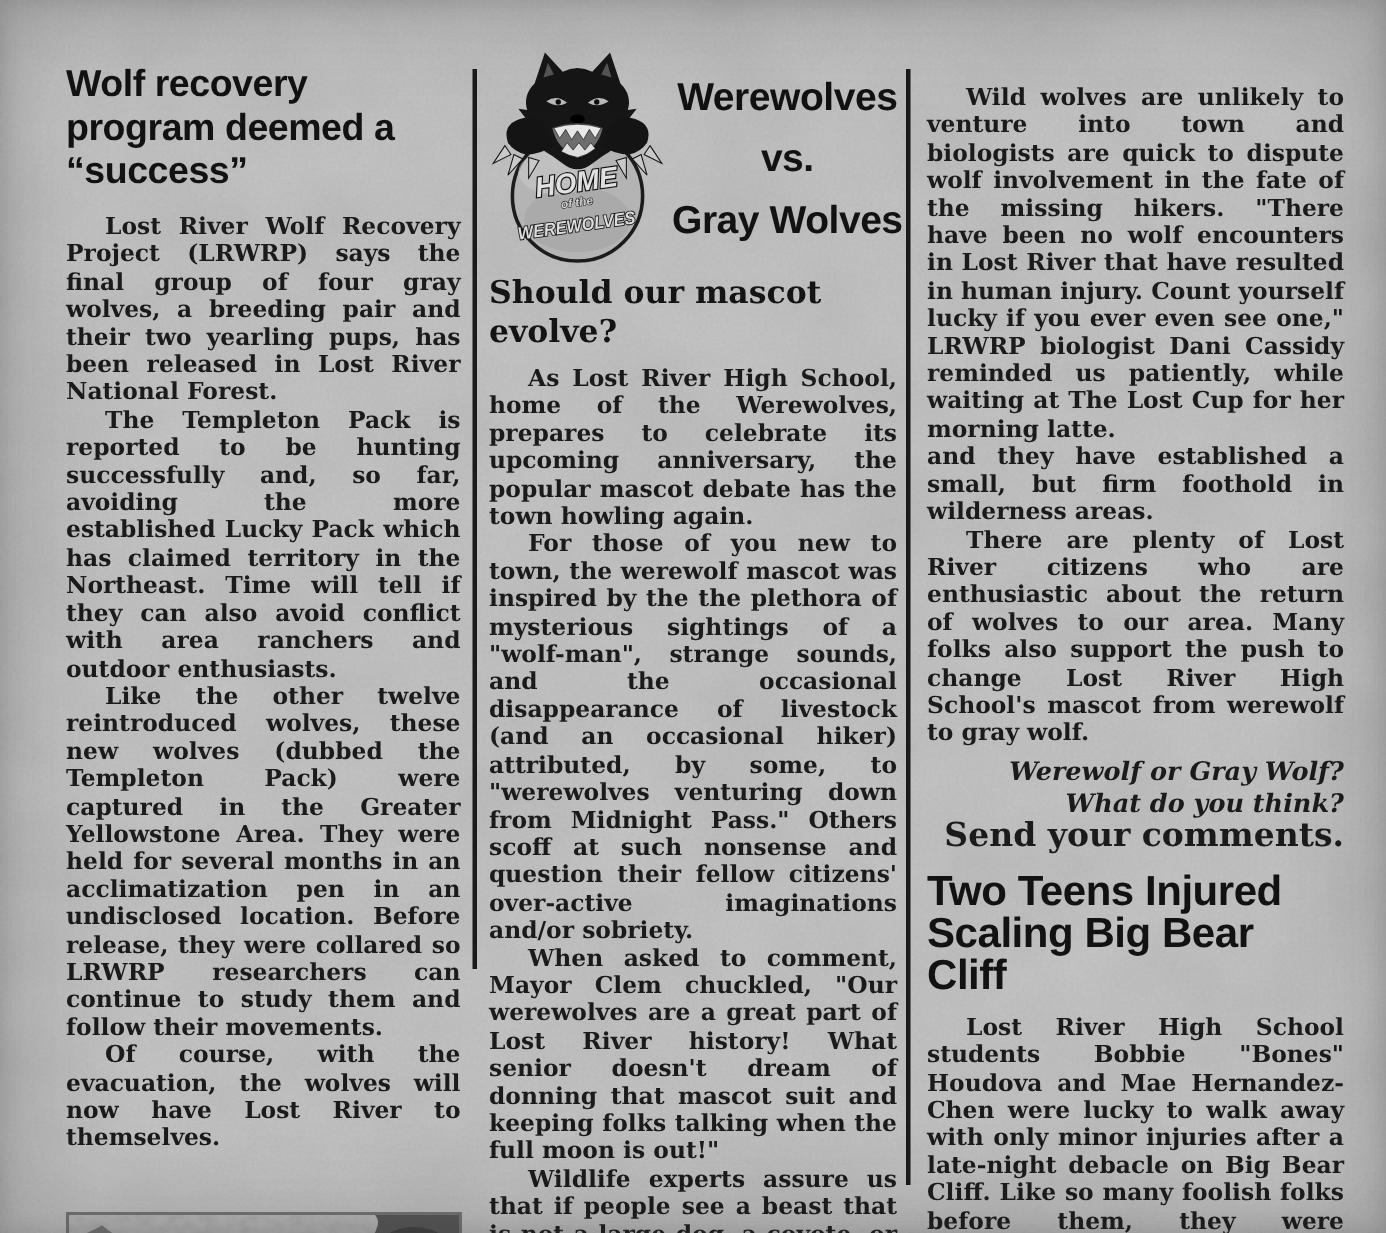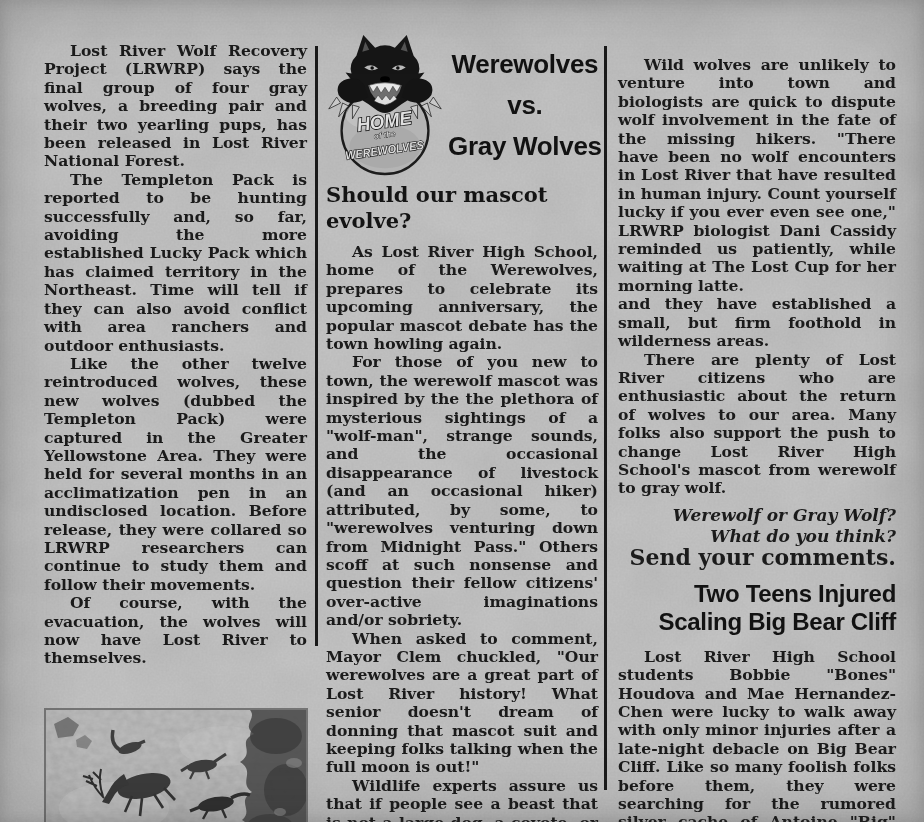--- a/index.html
+++ b/index.html
@@ -49,21 +49,21 @@
 
   .subhead{
     font-family:"DejaVu Serif",serif;font-weight:700;
     font-size:21px;line-height:26px;color:#141414;margin:4px 0 9px 0;
   }
 
   .callout{text-align:right;margin:7px 0 6px 0;}
   .callout-line{font-family:"DejaVu Serif",serif;font-style:italic;font-weight:700;font-size:17px;line-height:21px;color:#1b1b1b;}
   .callout-send{font-family:"DejaVu Serif",serif;font-weight:700;font-size:22px;line-height:21px;color:#1b1b1b;}
 
-  .teens-head{font-size:24px;line-height:28px;text-align:right;margin:12px 0 12px 0;letter-spacing:-0.3px;}
+  .teens-head{font-size:28px;line-height:28px;text-align:left;margin:12px 0 12px 0;letter-spacing:-0.3px;}
 </style>
 </head>
 <body>
 
 <div class="page">
 
   <svg class="texture" width="924" height="822" xmlns="http://www.w3.org/2000/svg">
     <defs>
       <filter id="blotches" x="-5%" y="-5%" width="110%" height="110%">
         <feTurbulence type="fractalNoise" baseFrequency="0.013 0.016" numOctaves="5" seed="11"></feTurbulence>
@@ -80,20 +80,21 @@
     </defs>
     <rect width="924" height="822" fill="#c8c8c8"></rect>
     <rect width="924" height="822" filter="url(#blotches)"></rect>
     <rect width="924" height="822" filter="url(#grain)"></rect>
   </svg>
 
   <div class="divider d1"></div>
   <div class="divider d2"></div>
 
   <div class="col col-left">
+    <h1 class="head-sans left-head">Wolf recovery program deemed a “success”</h1>
     <p class="body-p">Lost River Wolf Recovery Project (LRWRP) says the final group of four gray wolves, a breeding pair and their two yearling pups, has been released in Lost River National Forest.</p>
     <p class="body-p">The Templeton Pack is reported to be hunting successfully and, so far, avoiding the more established Lucky Pack which has claimed territory in the Northeast. Time will tell if they can also avoid conflict with area ranchers and outdoor enthusiasts.</p>
     <p class="body-p">Like the other twelve reintroduced wolves, these new wolves (dubbed the Templeton Pack) were captured in the Greater Yellowstone Area. They were held for several months in an acclimatization pen in an undisclosed location. Before release, they were collared so LRWRP researchers can continue to study them and follow their movements.</p>
     <p class="body-p">Of course, with the evacuation, the wolves will now have Lost River to themselves.</p>
 
     
     <svg class="photo-wrap" viewBox="0 0 264 136" xmlns="http://www.w3.org/2000/svg">
       <rect width="264" height="136" fill="#a9a9a9"></rect>
       <ellipse cx="70" cy="100" rx="55" ry="26" fill="#bdbdbd" opacity="0.55"></ellipse>
       <ellipse cx="180" cy="38" rx="45" ry="20" fill="#b8b8b8" opacity="0.5"></ellipse>

